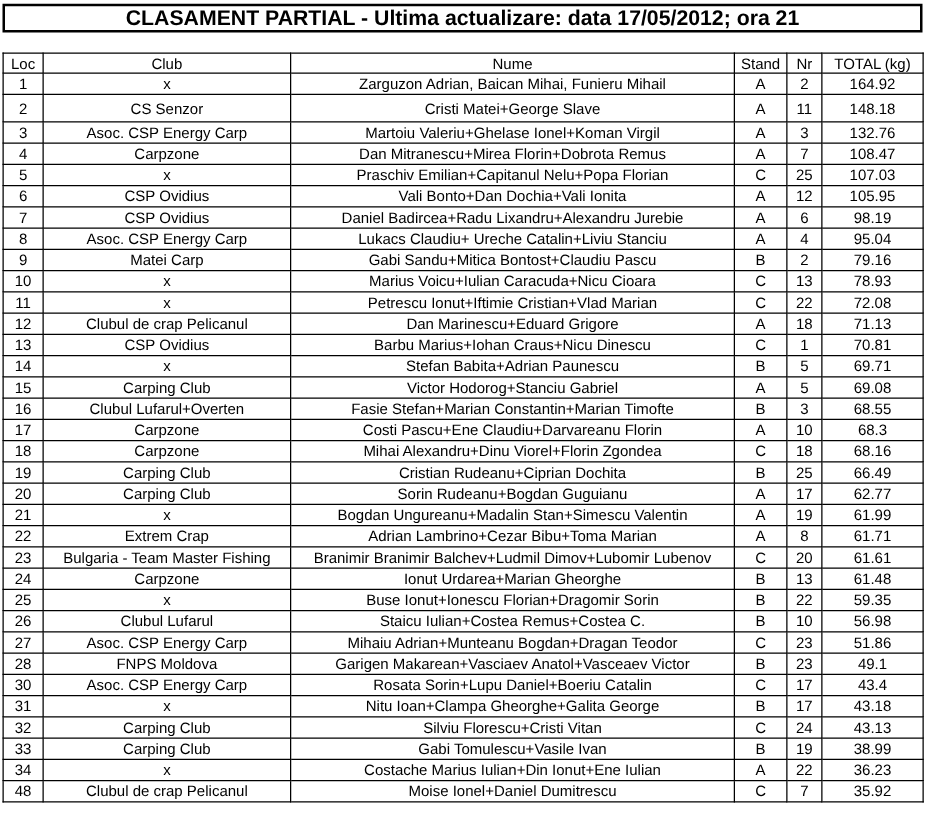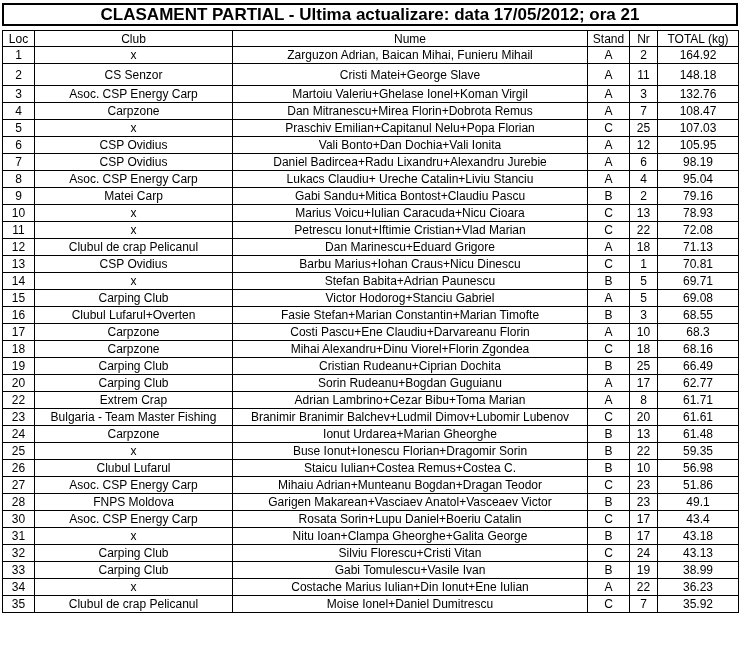--- a/index.html
+++ b/index.html
@@ -20,21 +20,21 @@
     border: 2px solid #000000;
     box-sizing: border-box;
     width: 736px;
     height: 23px;
     line-height: 19px;
     text-align: center;
     font-size: 17px;
     font-weight: bold;
     white-space: nowrap;
     overflow: hidden;
-    margin-bottom: 4px;
+    margin-bottom: 16px;
   }
   table.ranking {
     border-collapse: collapse;
     table-layout: fixed;
     width: 736px;
     font-size: 12px;
   }
   table.ranking th,
   table.ranking td {
     border: 1px solid #000000;
@@ -236,20 +236,28 @@
     </tr>
         <tr>
       <td>20</td>
       <td>Carping Club</td>
       <td>Sorin Rudeanu+Bogdan Guguianu</td>
       <td>A</td>
       <td>17</td>
       <td>62.77</td>
     </tr>
         <tr>
+      <td>21</td>
+      <td>x</td>
+      <td>Bogdan Ungureanu+Madalin Stan+Simescu Valentin</td>
+      <td>A</td>
+      <td>19</td>
+      <td>61.99</td>
+    </tr>
+        <tr>
       <td>22</td>
       <td>Extrem Crap</td>
       <td>Adrian Lambrino+Cezar Bibu+Toma Marian</td>
       <td>A</td>
       <td>8</td>
       <td>61.71</td>
     </tr>
         <tr>
       <td>23</td>
       <td>Bulgaria - Team Master Fishing</td>
@@ -332,21 +340,21 @@
     </tr>
         <tr>
       <td>34</td>
       <td>x</td>
       <td>Costache Marius Iulian+Din Ionut+Ene Iulian</td>
       <td>A</td>
       <td>22</td>
       <td>36.23</td>
     </tr>
         <tr>
-      <td>35</td>
+      <td>48</td>
       <td>Clubul de crap Pelicanul</td>
       <td>Moise Ionel+Daniel Dumitrescu</td>
       <td>C</td>
       <td>7</td>
       <td>35.92</td>
     </tr>
       </tbody>
   </table>
 
 </div>

